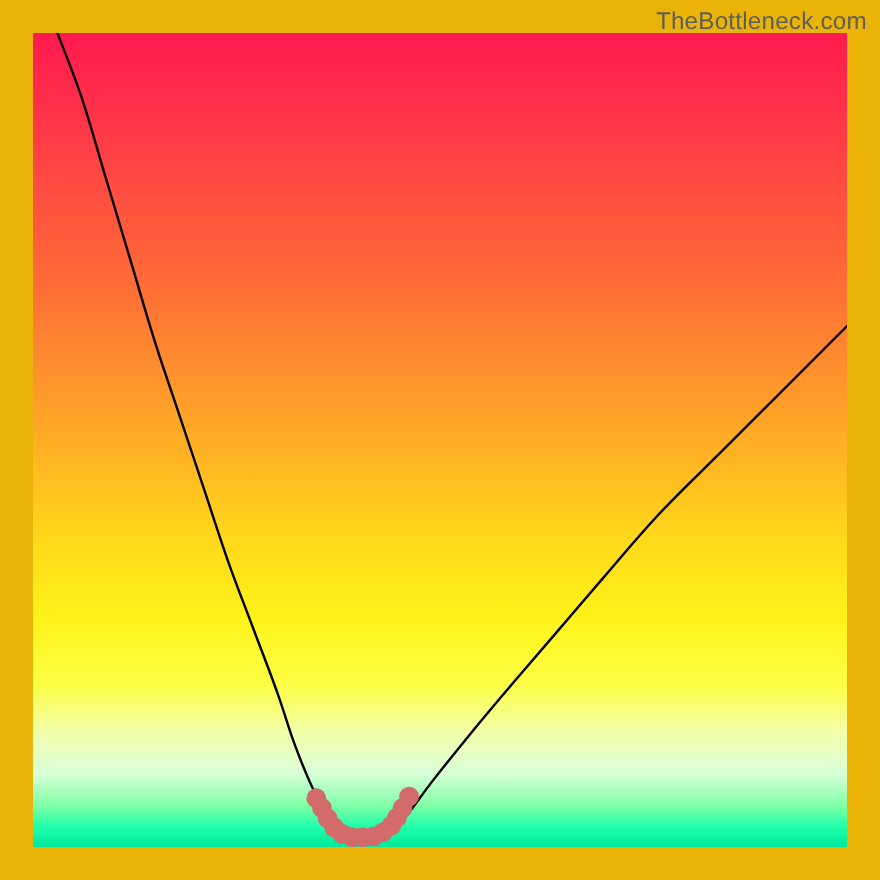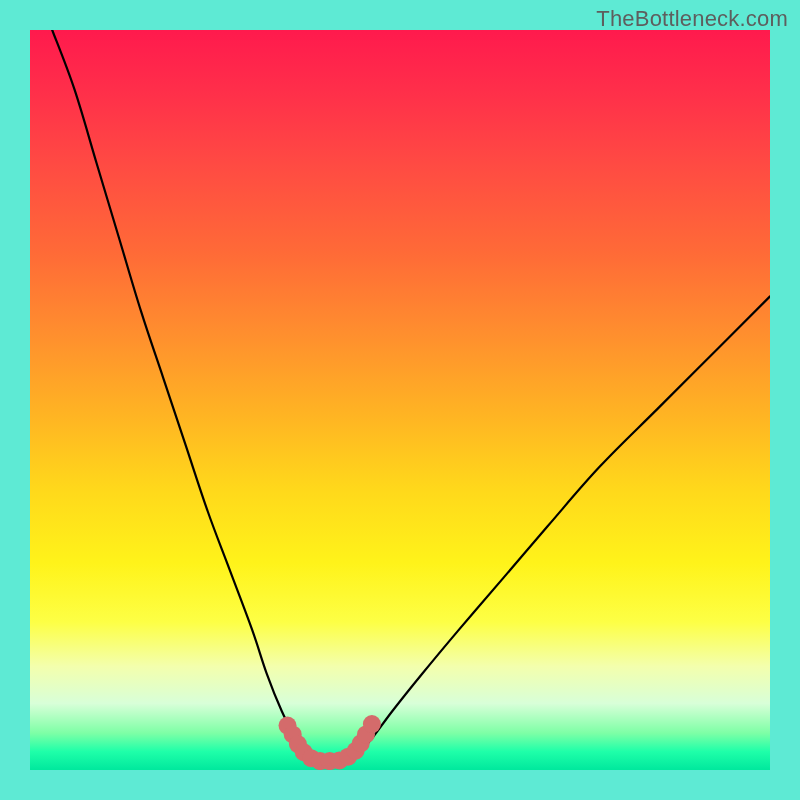--- a/index.html
+++ b/index.html
@@ -7,21 +7,21 @@
     padding: 0;
     width: 800px;
     height: 800px;
     overflow: hidden;
     font-family: Arial, Helvetica, sans-serif;
   }
   .frame {
     position: relative;
     width: 800px;
     height: 800px;
-    background: #5eead4;
+    background: #eab308;
   }
   .watermark {
     position: absolute;
     top: 6px;
     right: 12px;
     color: #5e5e5e;
     font-size: 22px;
     font-weight: 400;
     z-index: 10;
     letter-spacing: 0.2px;

